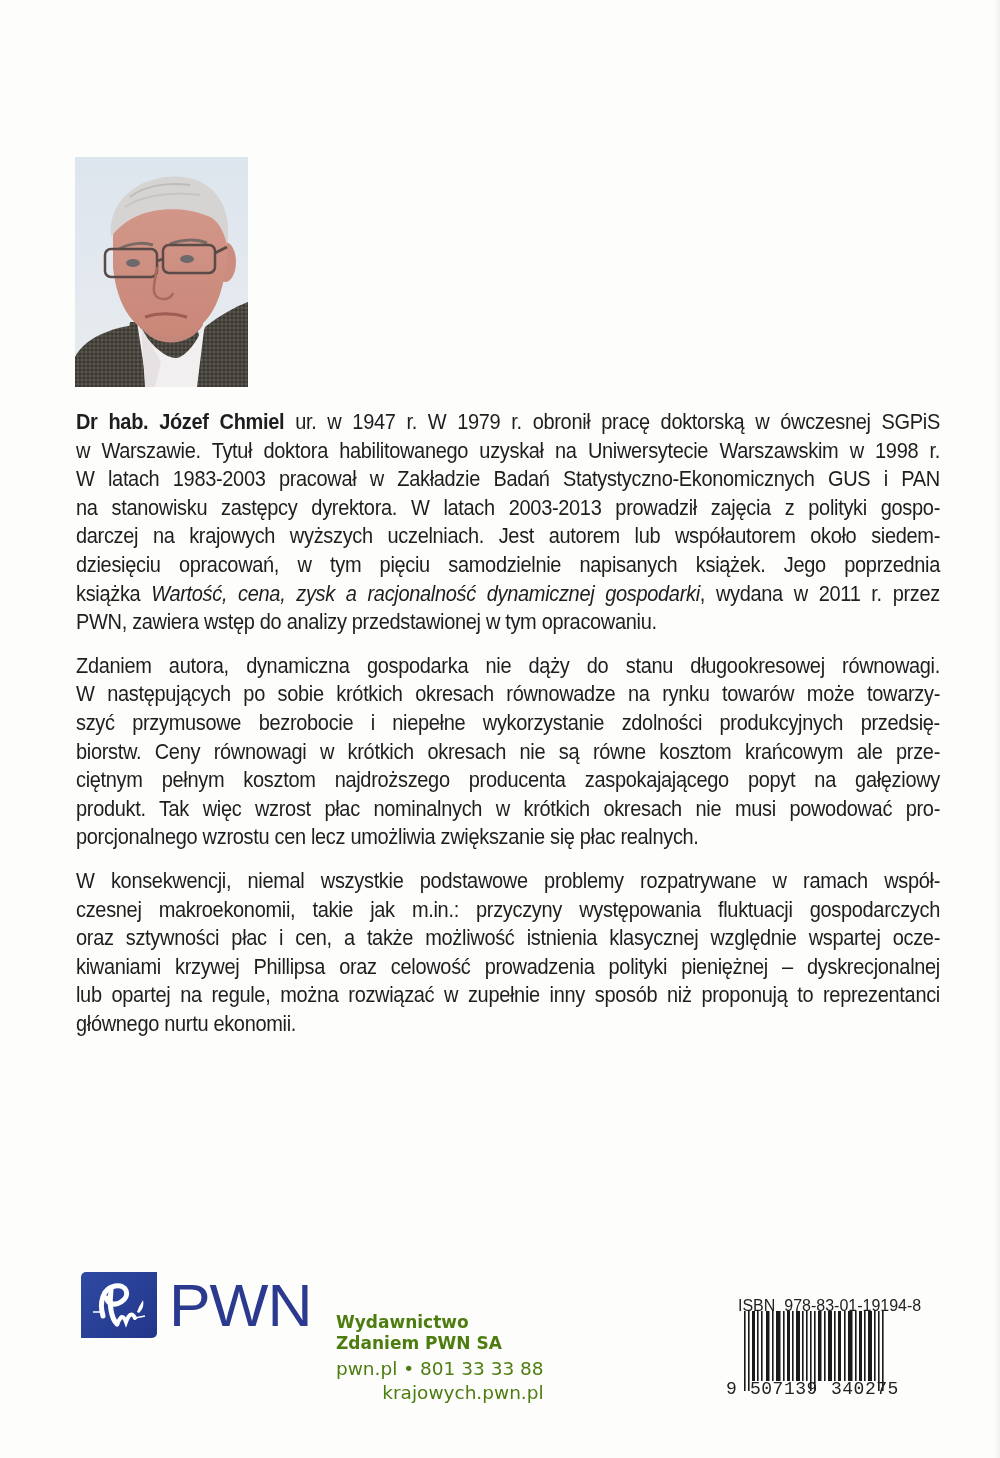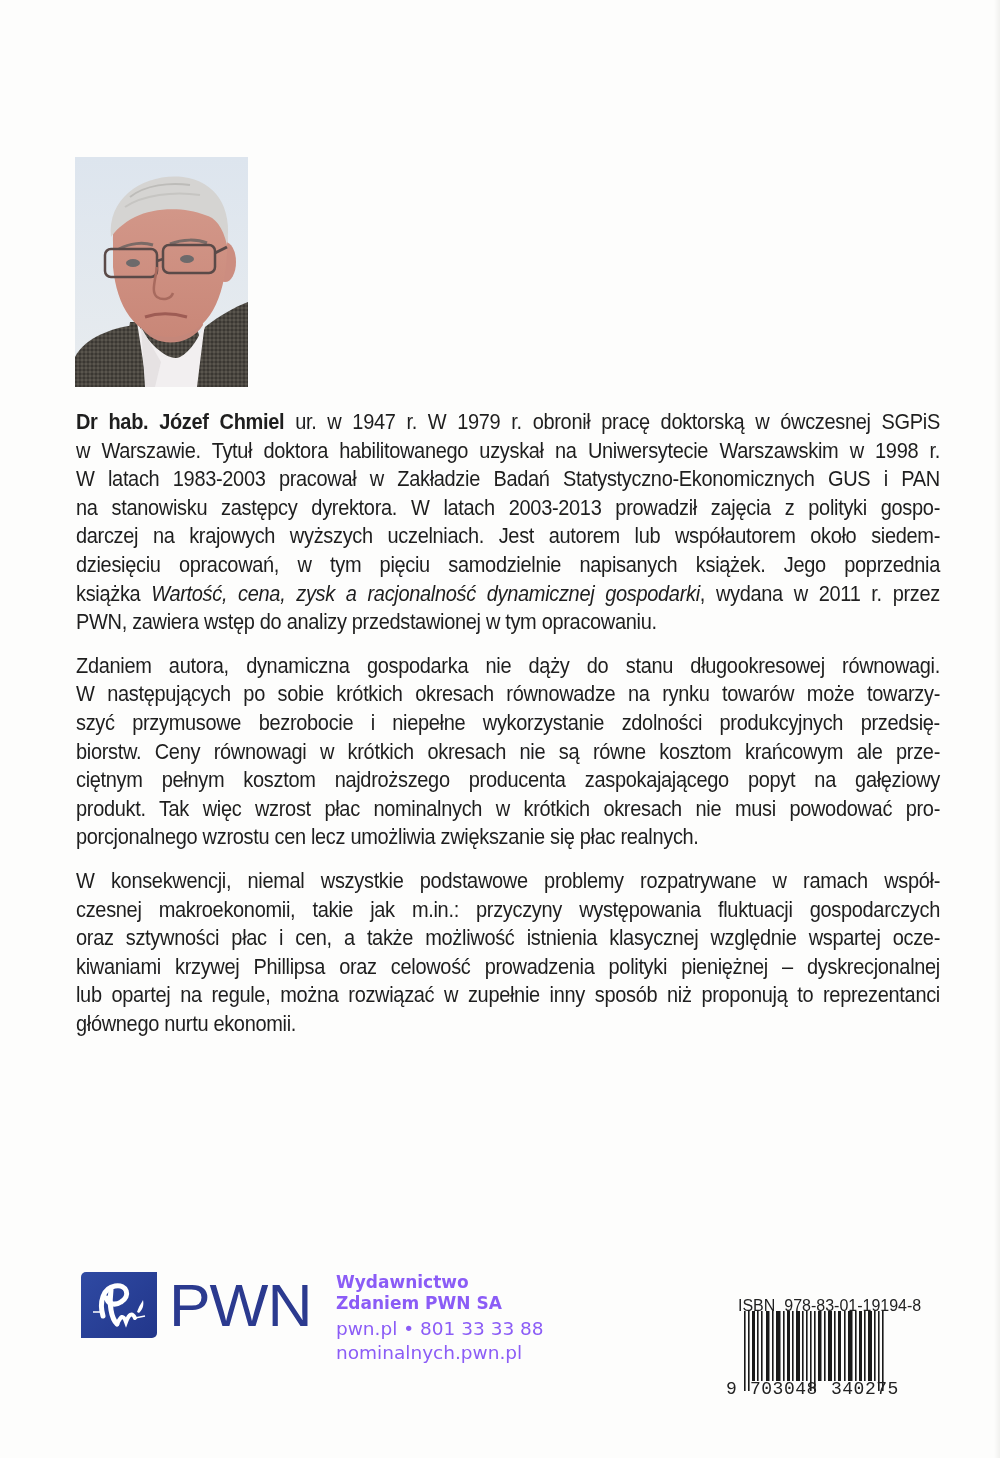--- a/index.html
+++ b/index.html
@@ -88,34 +88,35 @@
       font-size: 60px;
       line-height: 64px;
       color: #2b3a8f;
       letter-spacing: -1px;
       transform: scaleX(1.04);
       transform-origin: left top;
     }
     .publisher {
       position: absolute;
       left: 336px;
-      top: 1272px;
-      color: #8b5cf6;
+      top: 1312px;
+      color: #4d7c0f;
       font-family: "DejaVu Sans", sans-serif;
     }
     .publisher .name {
       font-weight: bold;
       font-size: 17px;
       line-height: 21px;
       display: block;
     }
     .publisher .contact {
       font-size: 18.5px;
       line-height: 24px;
       display: block;
+      text-align: right;
     }
     .publisher .gap { height: 3px; }
 
     
     .barcode-wrap {
       position: absolute;
       left: 728px;
       top: 1297px;
       width: 200px;
       height: 115px;
@@ -249,21 +250,21 @@
     </svg>
   </div>
   <div class="pwn-word">PWN</div>
 </div>
 
 <div class="publisher">
   <span class="name">Wydawnictwo</span>
   <span class="name">Zdaniem PWN SA</span>
   <div class="gap"></div>
   <span class="contact">pwn.pl • 801 33 33 88</span>
-  <span class="contact">nominalnych.pwn.pl</span>
+  <span class="contact">krajowych.pwn.pl</span>
 </div>
 
 <div class="barcode-wrap">
   <div class="isbn-text">ISBN  978-83-01-19194-8</div>
   <svg class="barcode-svg" width="170" height="80" viewBox="0 0 170 80">
     <g fill="#1a1a1a">
 
       <rect x="16" y="0" width="1.6" height="80"></rect>
       <rect x="20" y="0" width="1.6" height="80"></rect>
 
@@ -294,15 +295,15 @@
       <rect x="131" y="0" width="3" height="70"></rect>
       <rect x="136" y="0" width="1.6" height="70"></rect>
       <rect x="140" y="0" width="4" height="70"></rect>
       <rect x="146" y="0" width="1.6" height="70"></rect>
 
       <rect x="150" y="0" width="1.6" height="80"></rect>
       <rect x="154" y="0" width="1.6" height="80"></rect>
     </g>
   </svg>
   <span class="ean-digits ean-first">9</span>
-  <span class="ean-digits ean-left">703048</span>
+  <span class="ean-digits ean-left">507139</span>
   <span class="ean-digits ean-right">340275</span>
 </div>
 
 </body></html>

